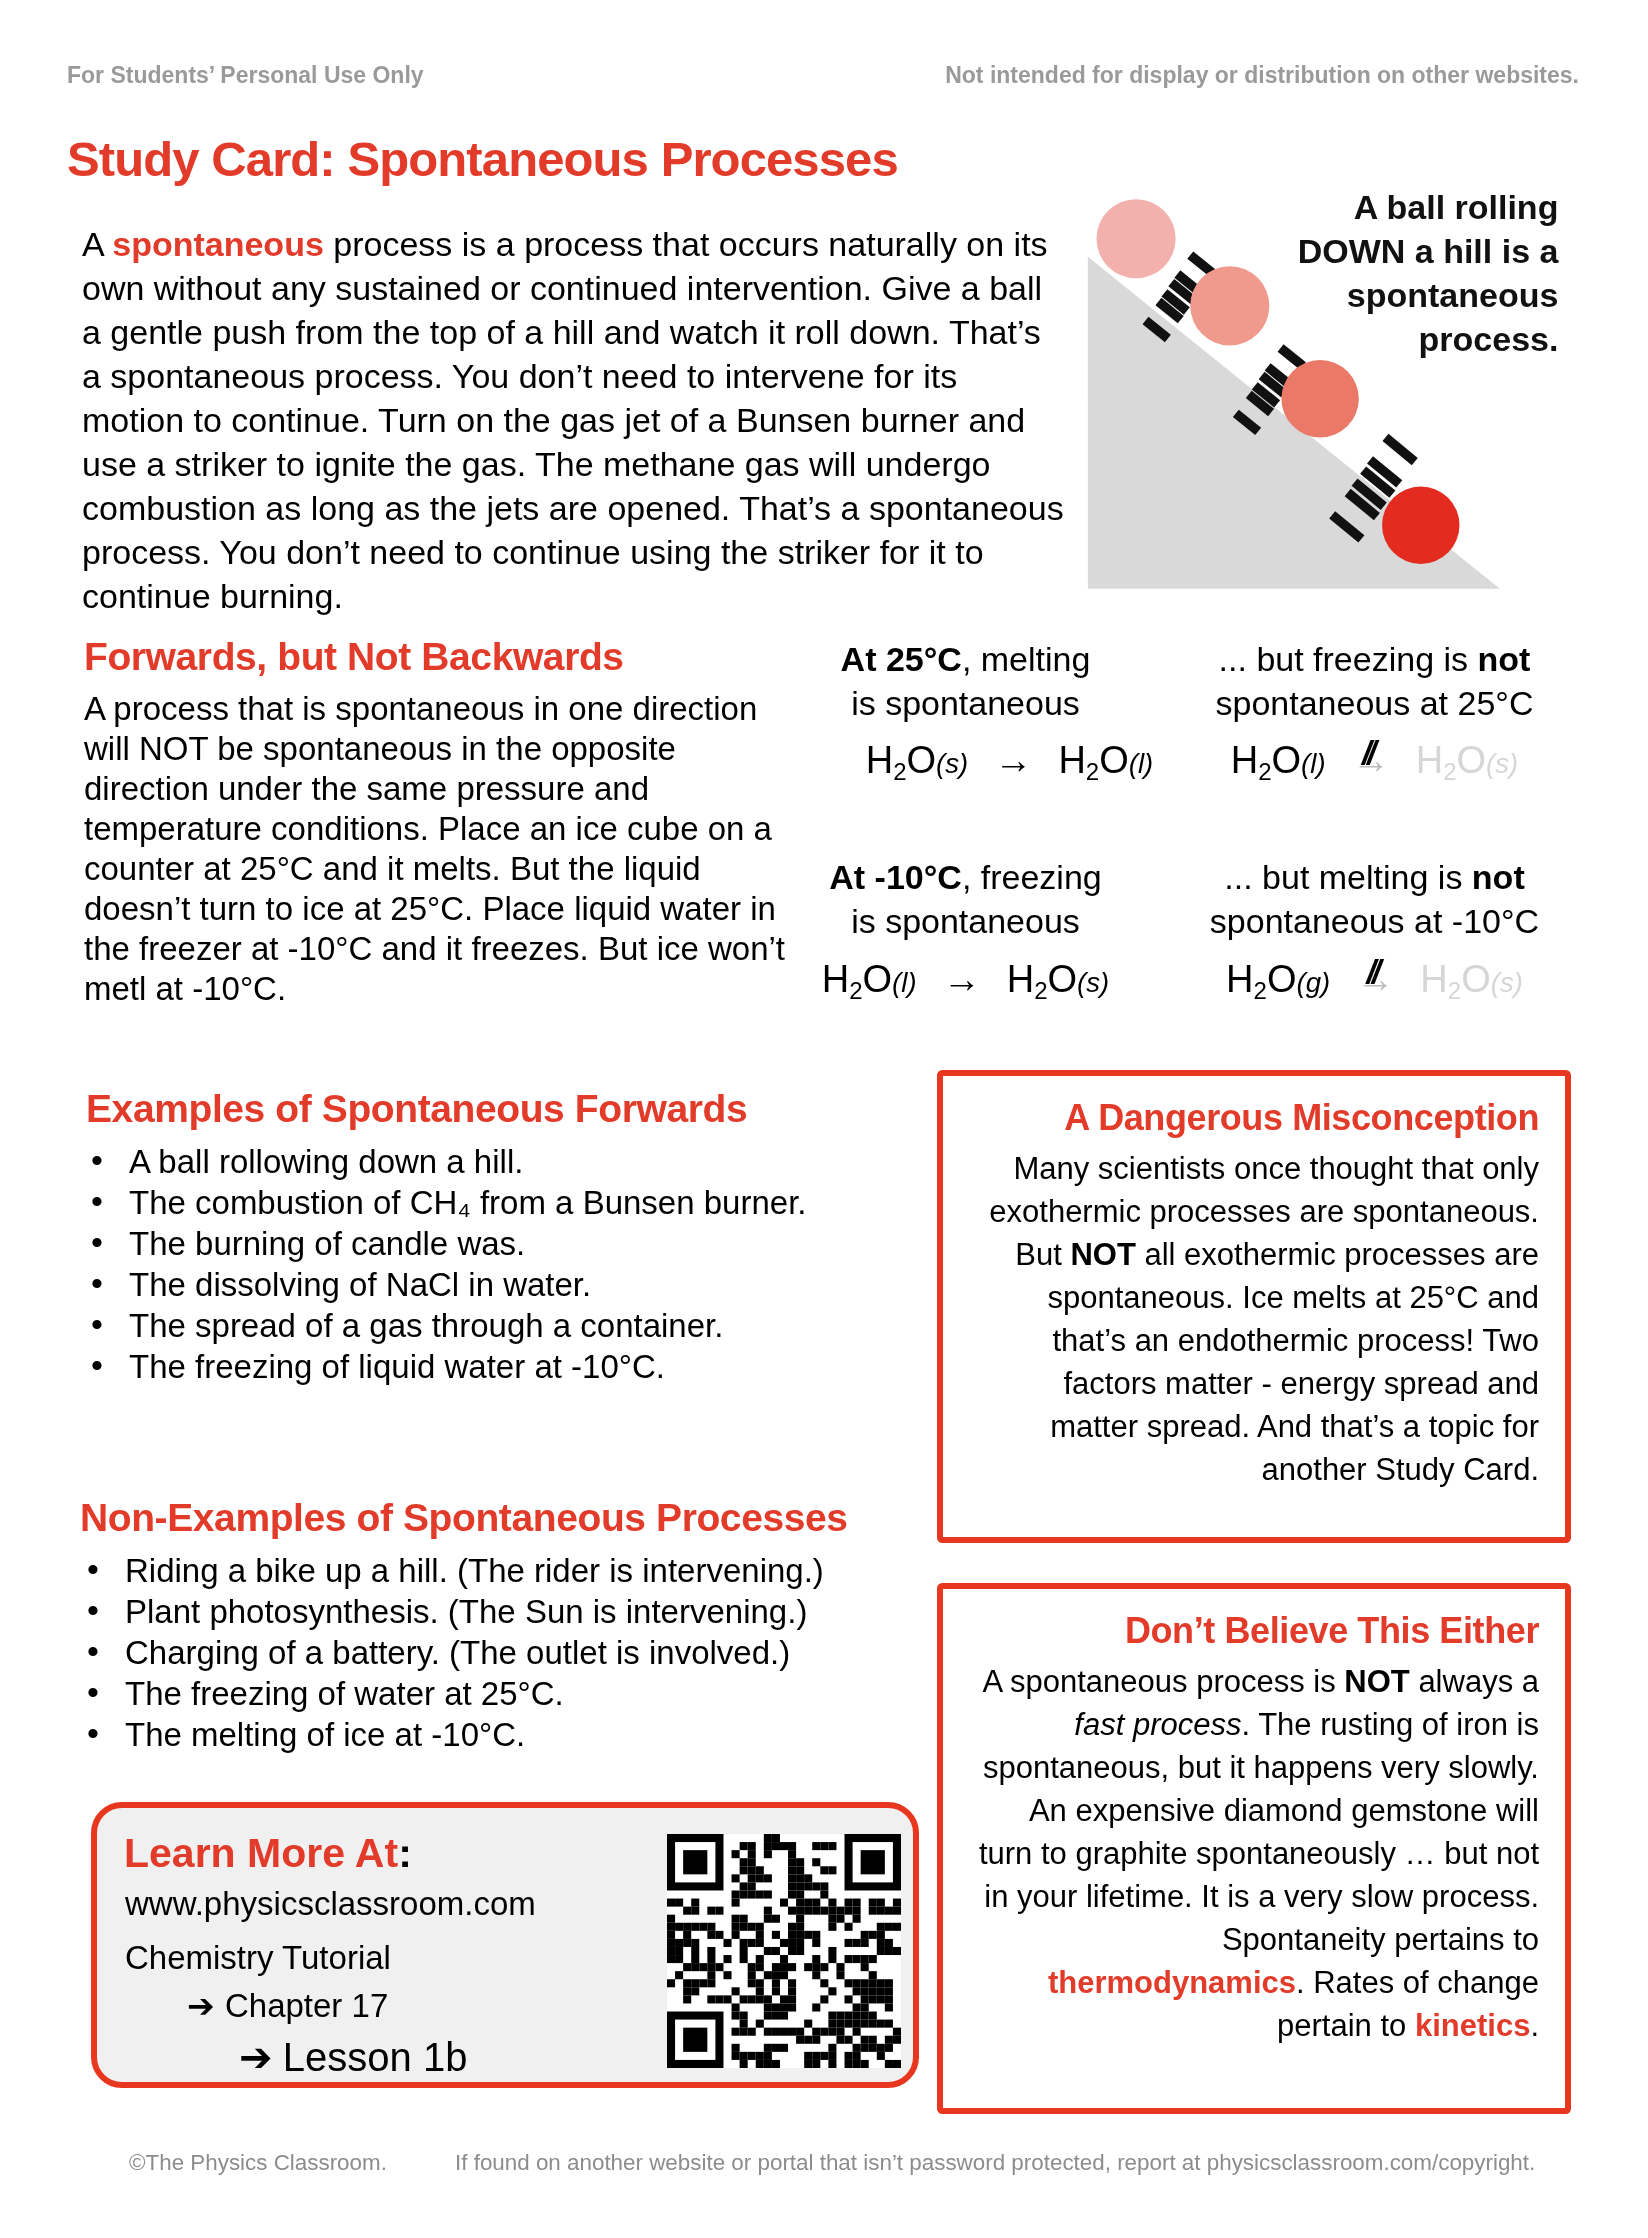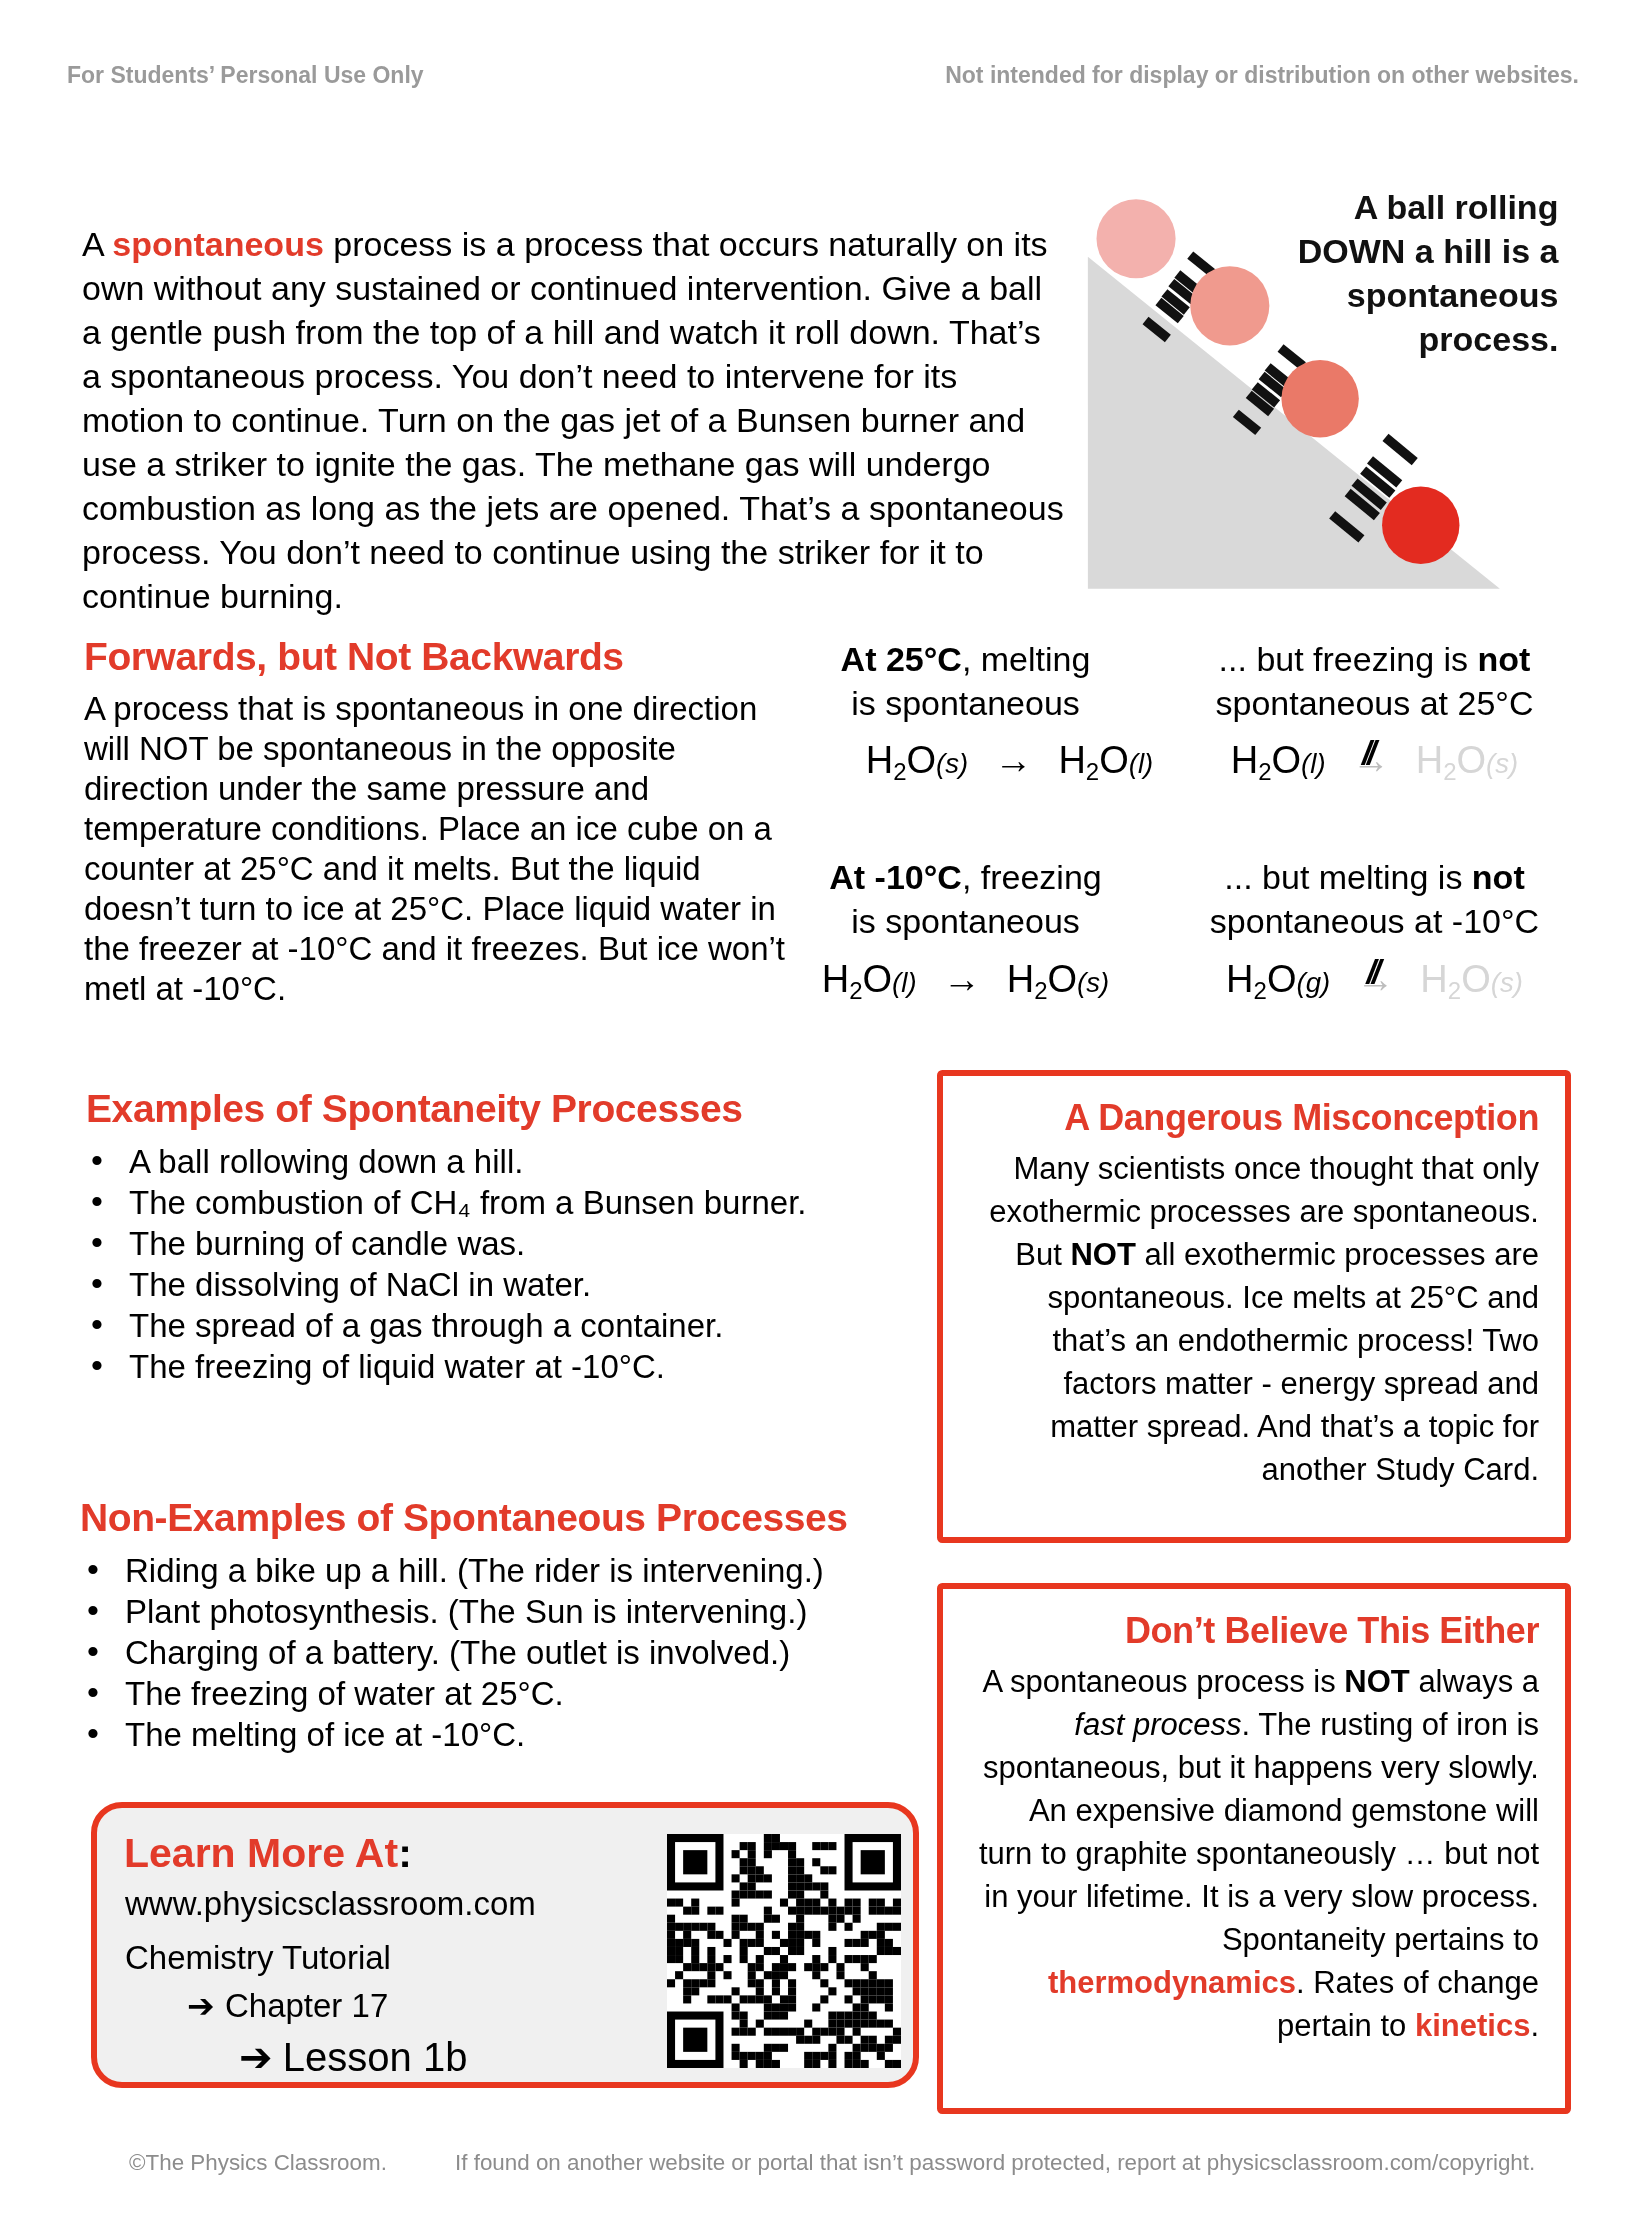--- a/index.html
+++ b/index.html
@@ -66,20 +66,21 @@
   .foot.right{left:455px;}
 </style>
 </head>
 <body>
 
 <div class="page">
 
   <div class="hdr left">For Students’ Personal Use Only</div>
   <div class="hdr right">Not intended for display or distribution on other websites.</div>
 
+  <h1 class="title">Study Card: Spontaneous Processes</h1>
 
   <p class="intro"><span>A </span><span class="hl">spontaneous</span><span> process is a process that occurs naturally on its own without any sustained or continued intervention. Give a ball a gentle push from the top of a hill and watch it roll down. That’s a spontaneous process. You don’t need to intervene for its motion to continue. Turn on the gas jet of a Bunsen burner and use a striker to ignite the gas. The methane gas will undergo combustion as long as the jets are opened. That’s a spontaneous process. You don’t need to continue using the striker for it to continue burning.</span></p>
 
   <div class="illus">
     <svg width="486" height="412" viewBox="0 0 565 478">
       <polygon points="8,83 8,469 487,469" fill="#d9d9d9"></polygon>
       <g stroke="#111" stroke-width="11">
         <line x1="97" y1="125" x2="123" y2="146"></line>
           <line x1="112" y1="103" x2="138" y2="124"></line>
           <line x1="127" y1="81" x2="153" y2="102"></line>
@@ -148,21 +149,21 @@
     <span class="chem"><span>H</span><sub>2</sub><span>O</span><span class="st">(l)</span></span>
     <span class="arr">→</span>
     <span class="chem"><span>H</span><sub>2</sub><span>O</span><span class="st">(s)</span></span>
   </div>
   <div class="eq-row" style="left:1168px;top:958px;">
     <span class="chem"><span>H</span><sub>2</sub><span>O</span><span class="st">(g)</span></span>
     <span class="na"><span class="ga">→</span><span class="sl">//</span></span>
     <span class="chem faded"><span>H</span><sub>2</sub><span>O</span><span class="st">(s)</span></span>
   </div>
 
-  <h2 class="sec-h" style="left:86px;top:1087px;">Examples of Spontaneity Processes</h2>
+  <h2 class="sec-h" style="left:86px;top:1087px;">Examples of Spontaneous Forwards</h2>
   <ul class="blist" style="left:84px;top:1143px;width:861px;">
     <li><span>A ball rollowing down a hill.</span></li>
     <li><span>The combustion of CH₄ from a Bunsen burner.</span></li>
     <li><span>The burning of candle was.</span></li>
     <li><span>The dissolving of NaCl in water.</span></li>
     <li><span>The spread of a gas through a container.</span></li>
     <li><span>The freezing of liquid water at -10°C.</span></li>
   </ul>
 
   <h2 class="sec-h" style="left:80px;top:1496px;">Non-Examples of Spontaneous Processes</h2>

